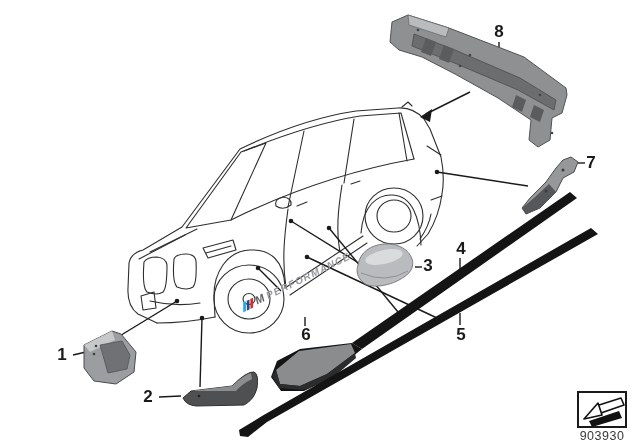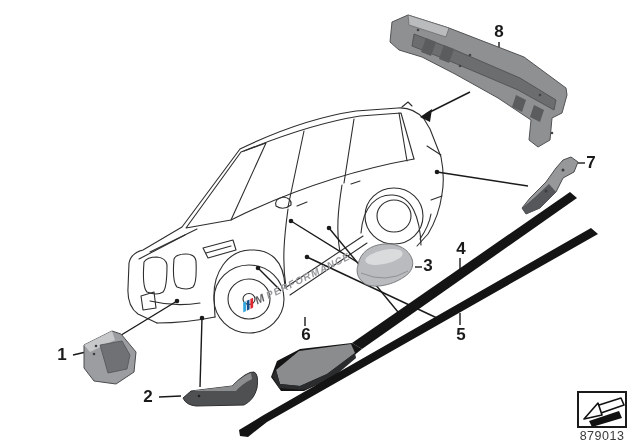--- a/index.html
+++ b/index.html
@@ -166,15 +166,15 @@
     <span class="decal-text">PERFORMANCE</span>
   </div>
 
   <div class="code-box">
     <svg width="46" height="33" viewBox="0 0 46 33">
       <polygon points="17,13 42,5 45,12 22,20" fill="#ffffff" stroke="#111111" stroke-width="1.6" stroke-linejoin="round"></polygon>
       <polygon points="5,26 19,10 23,22" fill="#ffffff" stroke="#111111" stroke-width="1.6" stroke-linejoin="round"></polygon>
       <polygon points="10,28 40,18 43,25 13,34" fill="#111111"></polygon>
     </svg>
   </div>
-  <div class="part-number">879013</div>
+  <div class="part-number">903930</div>
 
 </div>
 
 </body></html>

